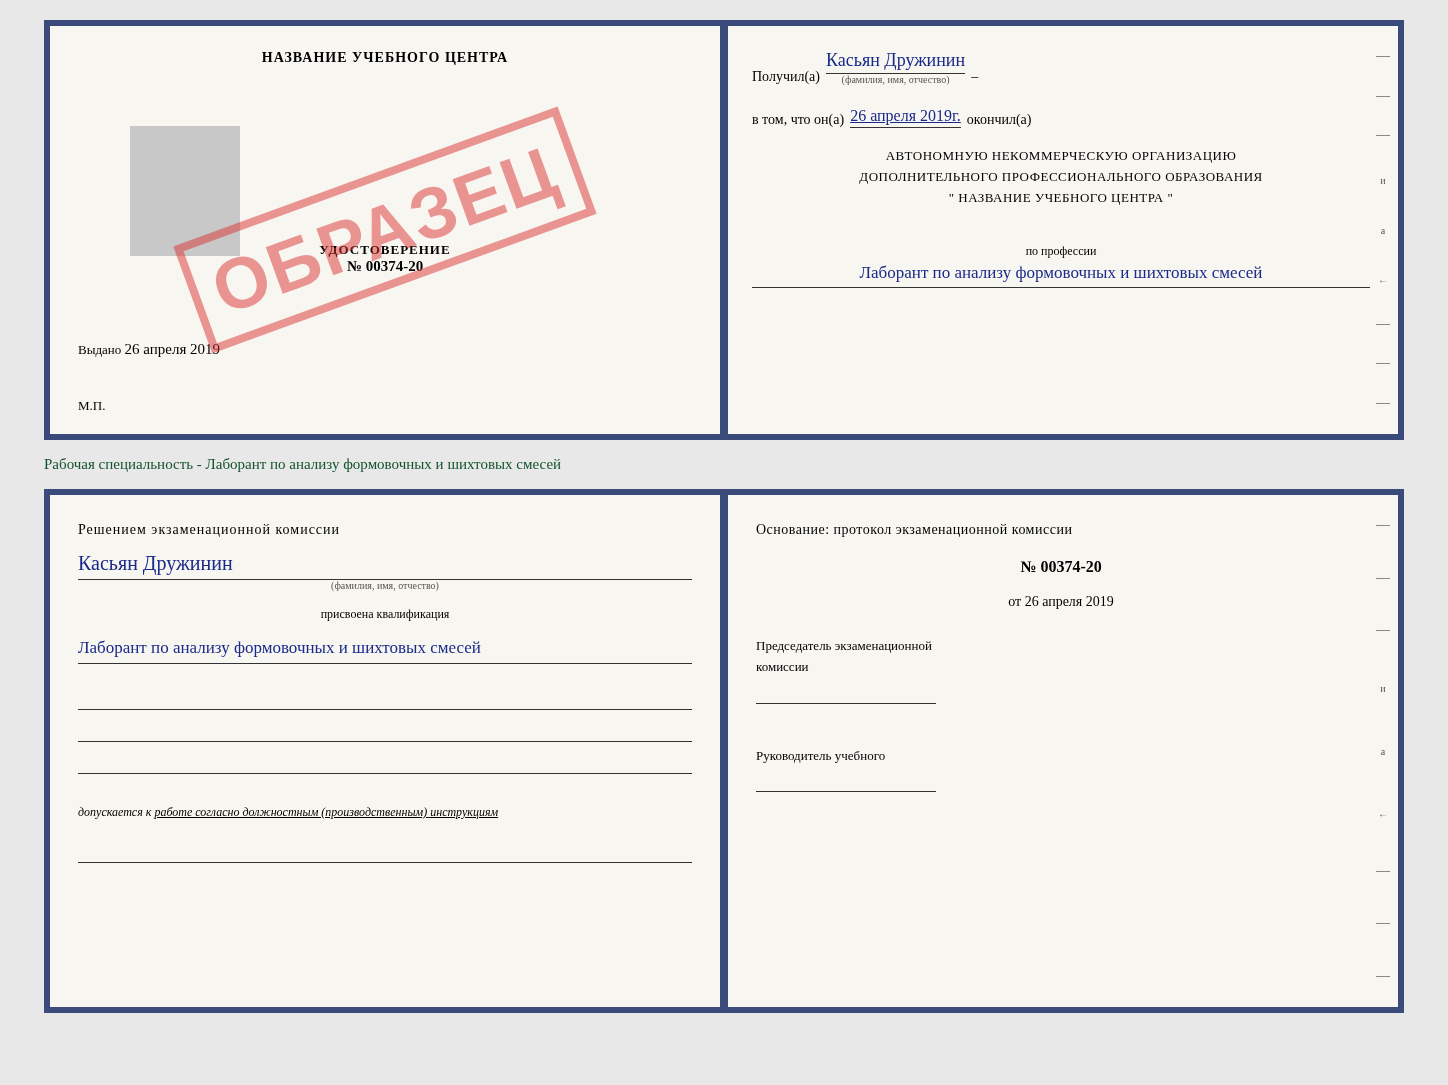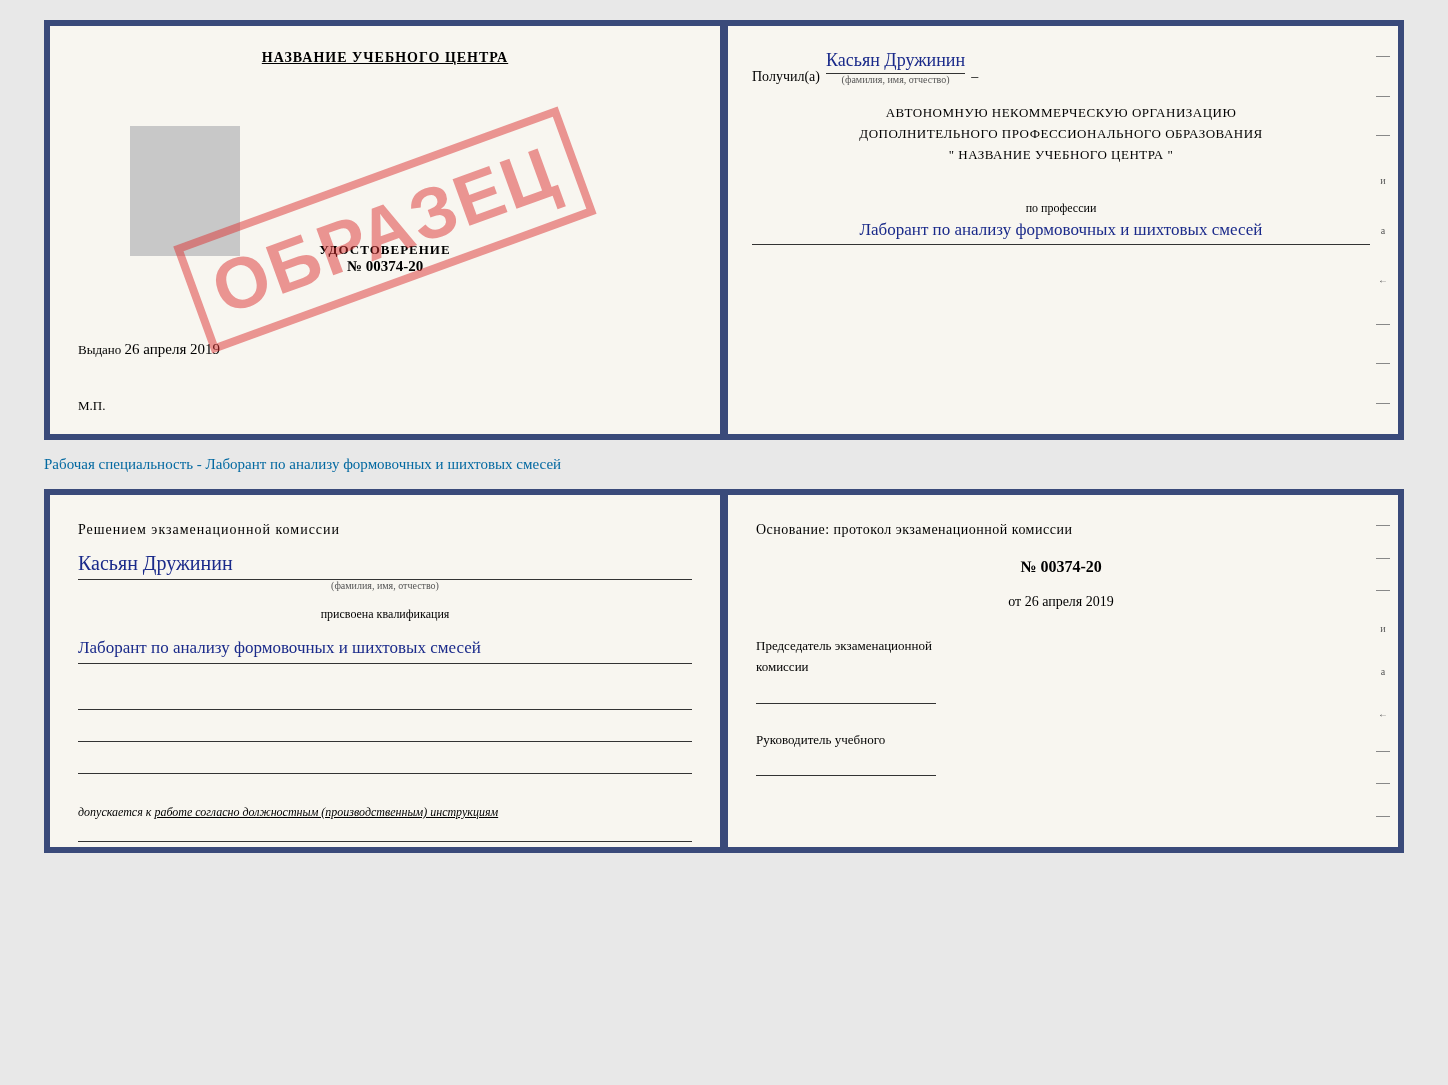--- a/index.html
+++ b/index.html
@@ -56,21 +56,20 @@
       align-items: center;
     }
 
     .cert-title {
       font-size: 14px;
       font-weight: bold;
       text-align: center;
       letter-spacing: 1px;
       margin-bottom: 16px;
       text-transform: uppercase;
-      text-decoration: underline;
     }
 
     .cert-photo-placeholder {
       width: 110px;
       height: 130px;
       background: #c8c8c8;
       position: absolute;
       left: 80px;
       top: 100px;
     }
@@ -193,29 +192,29 @@
 
     .side-dash {
       width: 100%;
       height: 1px;
       background: #888;
     }
 
     
     .specialty-line {
       font-size: 15px;
-      color: #0369a1;
+      color: #14532d;
       padding: 4px 0;
     }
 
     
     .qual-book {
       display: flex;
       width: 1360px;
-      height: 364px;
+      height: 524px;
       border: 6px solid #3a4a7a;
       background: #f8f6f0;
       position: relative;
     }
 
     .qual-book::before {
       content: '';
       position: absolute;
       left: 50%;
       top: 0;
@@ -344,21 +343,21 @@
     .qual-sign-line {
       border-bottom: 1px solid #333;
       width: 180px;
       height: 22px;
       margin-top: 4px;
     }
 
     .qual-director {
       font-size: 13px;
       line-height: 1.6;
-      margin-top: 12px;
+      margin-top: 28px;
     }
 
     .qual-right-side-lines {
       position: absolute;
       right: 8px;
       top: 30px;
       bottom: 30px;
       display: flex;
       flex-direction: column;
       justify-content: space-between;
@@ -396,20 +395,25 @@
 
       <div class="cert-right-line">
         <span style="font-size:14px;">Получил(а)</span>
         <span style="display:flex;flex-direction:column;align-items:center;">
           <span class="handwritten">Касьян Дружинин</span>
           <span class="small-label">(фамилия, имя, отчество)</span>
         </span>
         <span style="font-size:14px;">–</span>
       </div>
 
+      <div class="cert-right-line" style="margin-top:8px;">
+        <span>в том, что он(а)</span>
+        <span class="handwritten" style="font-size:16px; text-decoration:underline;">26 апреля 2019г.</span>
+        <span>окончил(а)</span>
+      </div>
 
       <div class="cert-right-block">
         <div>АВТОНОМНУЮ НЕКОММЕРЧЕСКУЮ ОРГАНИЗАЦИЮ</div>
         <div>ДОПОЛНИТЕЛЬНОГО ПРОФЕССИОНАЛЬНОГО ОБРАЗОВАНИЯ</div>
         <div>"  НАЗВАНИЕ УЧЕБНОГО ЦЕНТРА  "</div>
       </div>
 
       <div style="margin-top:10px;text-align:center;">
         <div class="cert-profession-label">по профессии</div>
         <div class="cert-profession-handwritten">Лаборант по анализу формовочных и шихтовых смесей</div>

